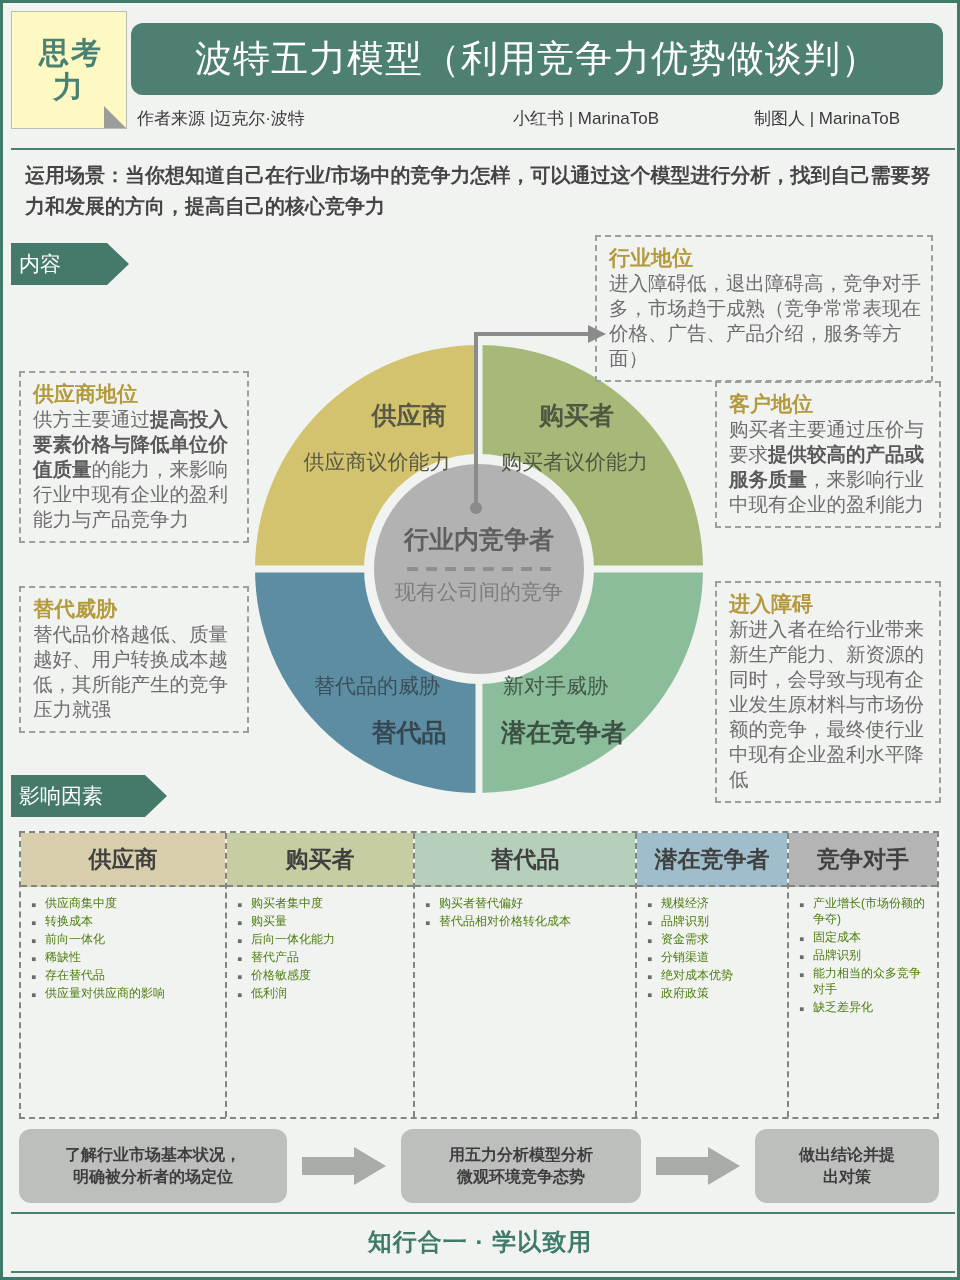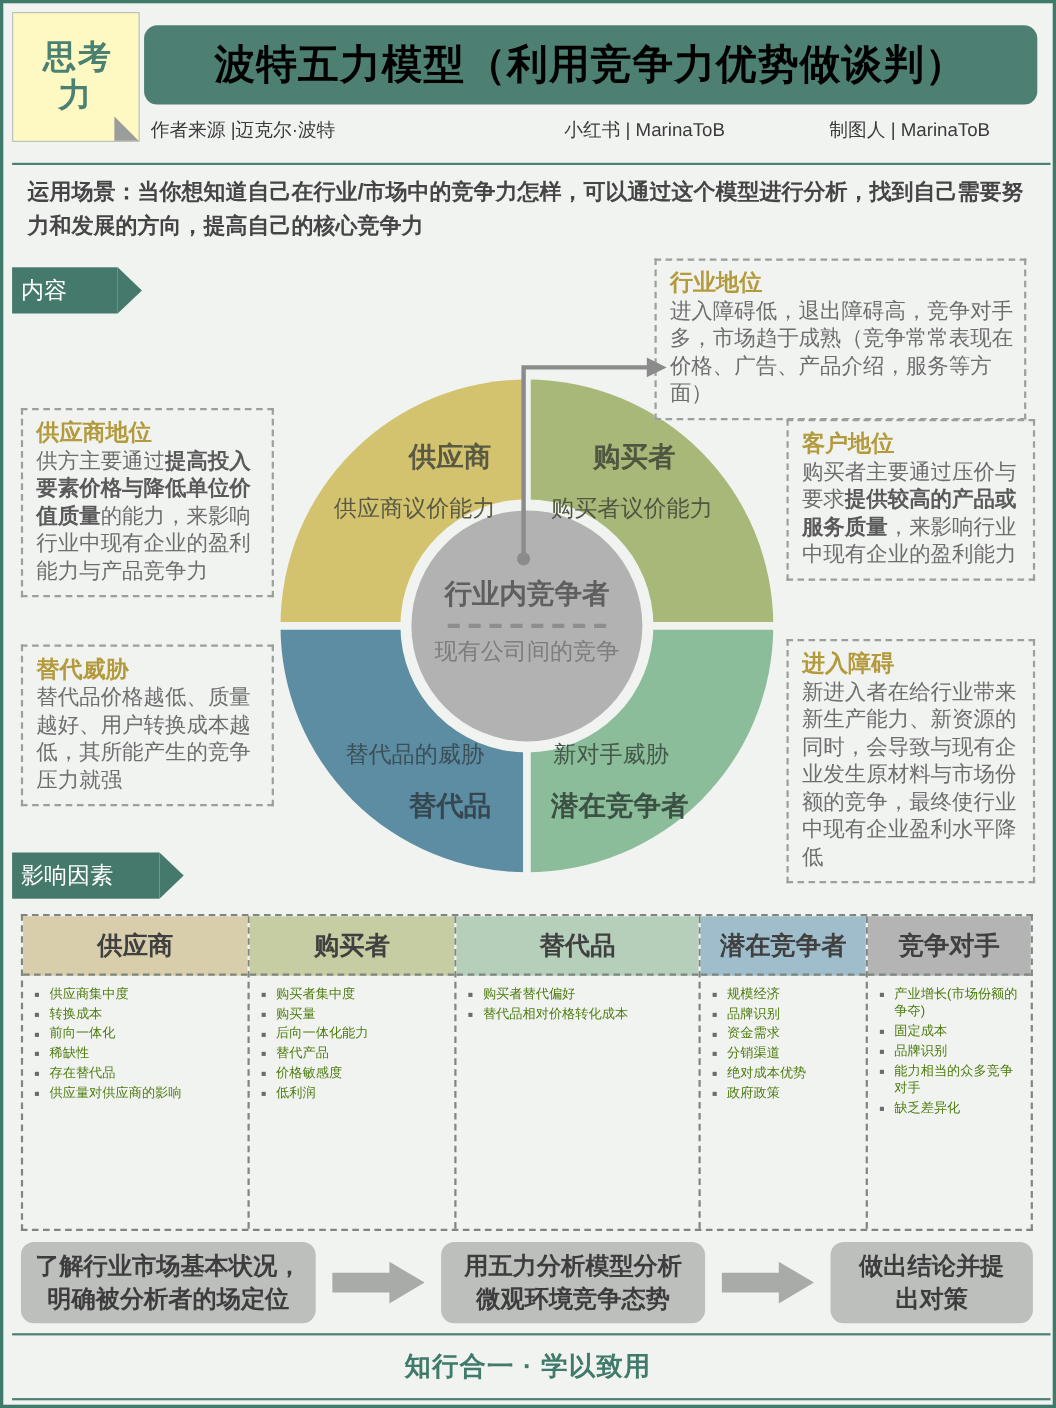--- a/index.html
+++ b/index.html
@@ -41,21 +41,21 @@
 
   .title-bar {
     position: absolute; left: 128px; top: 20px;
     width: 812px; height: 72px;
     background: #4d7f72;
     border-radius: 12px;
     display: flex; align-items: center; justify-content: center;
     z-index: 5;
   }
   .title-bar h1 {
-    color: #000000; font-size: 37px; font-weight: bold;
+    color: #ffffff; font-size: 37px; font-weight: normal;
     letter-spacing: 1px; white-space: nowrap;
   }
 
   .meta-row {
     position: absolute; left: 128px; top: 104px;
     width: 812px; height: 34px;
     display: flex; 
     color: #3a3a3a; font-size: 17px; font-weight: normal;
     z-index: 5;
   }
@@ -170,21 +170,21 @@
   
   #flow {
     position: absolute; left: 16px; top: 1126px;
     width: 920px; height: 74px;
     display: flex; align-items: center; z-index: 3;
   }
   .flow-step {
     background: #bcbfbc; border-radius: 12px;
     display: flex; flex-direction: column;
     align-items: center; justify-content: center;
-    color: #3d3d3d; font-size: 22px; font-weight: bold;
+    color: #3d3d3d; font-size: 16px; font-weight: bold;
     line-height: 1.38; text-align: center;
     height: 74px; padding: 0 10px;
   }
   .flow-step.s1 { width: 268px; }
   .flow-step.s2 { width: 240px; }
   .flow-step.s3 { width: 184px; text-align: right; }
   .flow-arrow {
     flex: 1; display: flex; align-items: center; justify-content: center;
   }
   .flow-arrow svg { display: block; }

